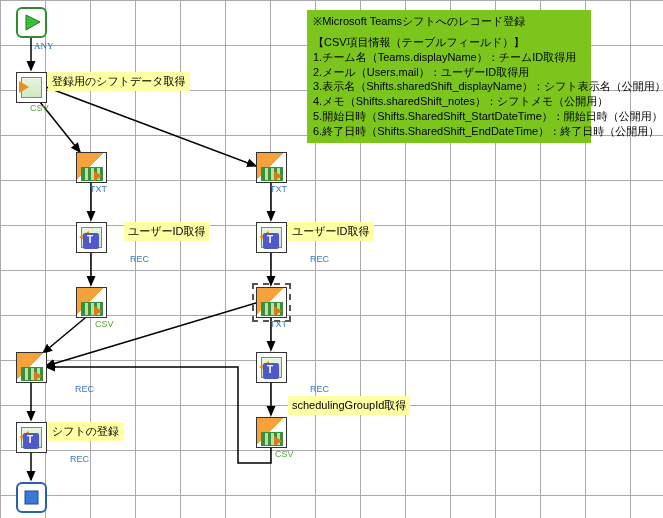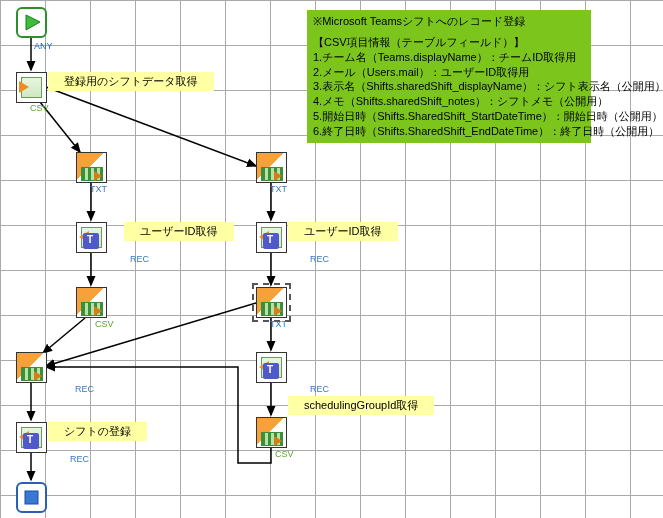--- a/index.html
+++ b/index.html
@@ -81,34 +81,35 @@
     background: none;
   }
   .start-svg, .end-svg {
     position:absolute; left:0; top:0;
   }
   .port-label {
     position:absolute;
     font-size:9px;
     color:#1a67c9;
     white-space:nowrap;
+    font-family:Liberation Serif, serif;
   }
   .fmt-label {
     position:absolute;
     font-size:9px;
     font-weight:normal;
     white-space:nowrap;
   }
   .fmt-csv { color:#5aa437; }
   .fmt-txt { color:#3a78c0; }
   .fmt-rec { color:#3a78c0;padding-left:40px; }
   .caption {
     position:absolute;
     background:#ffffa3;
-    padding:2px 16px;
+    padding:2px 4px;
     white-space:nowrap;
     font-size:11px;
     color:#000;
   }
   .info-box {
     position:absolute;
     background:#7bc51c;
     color:#000;
     padding:4px 6px;
     font-size:11px;

